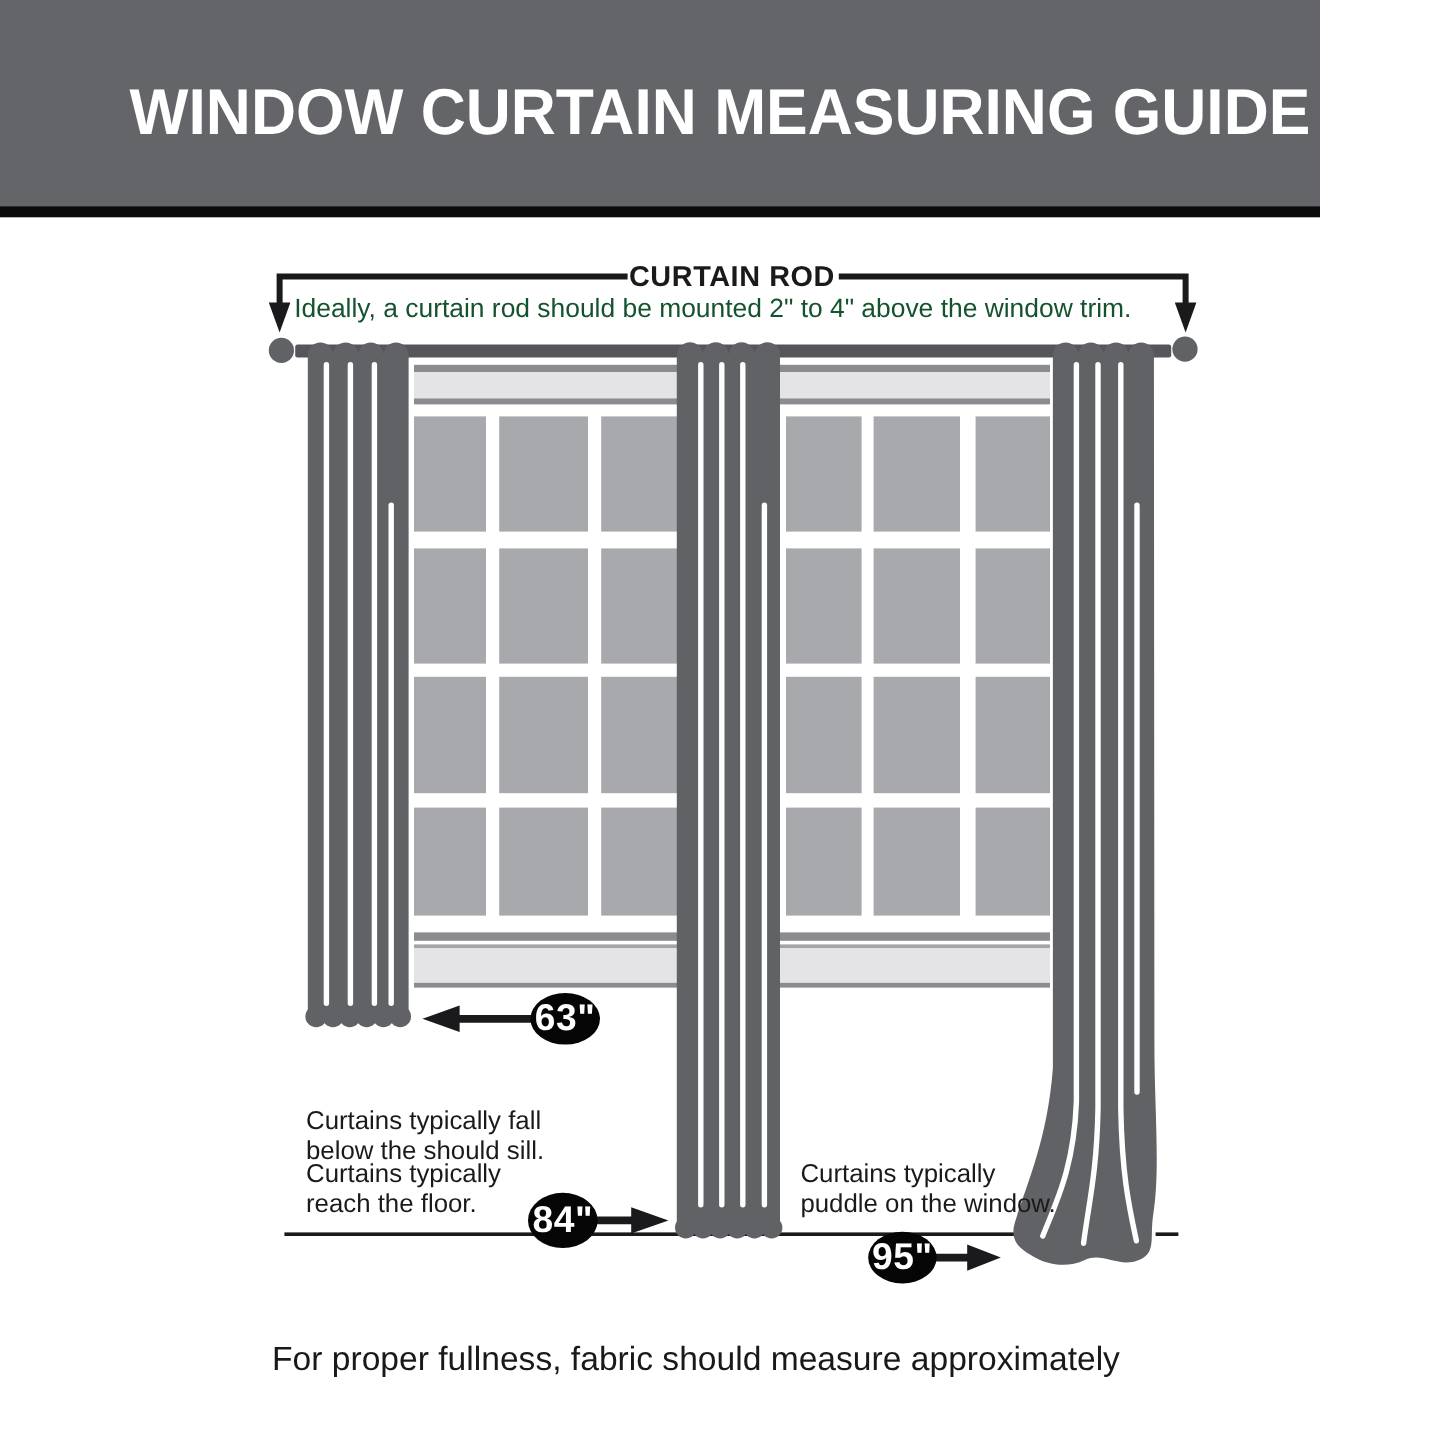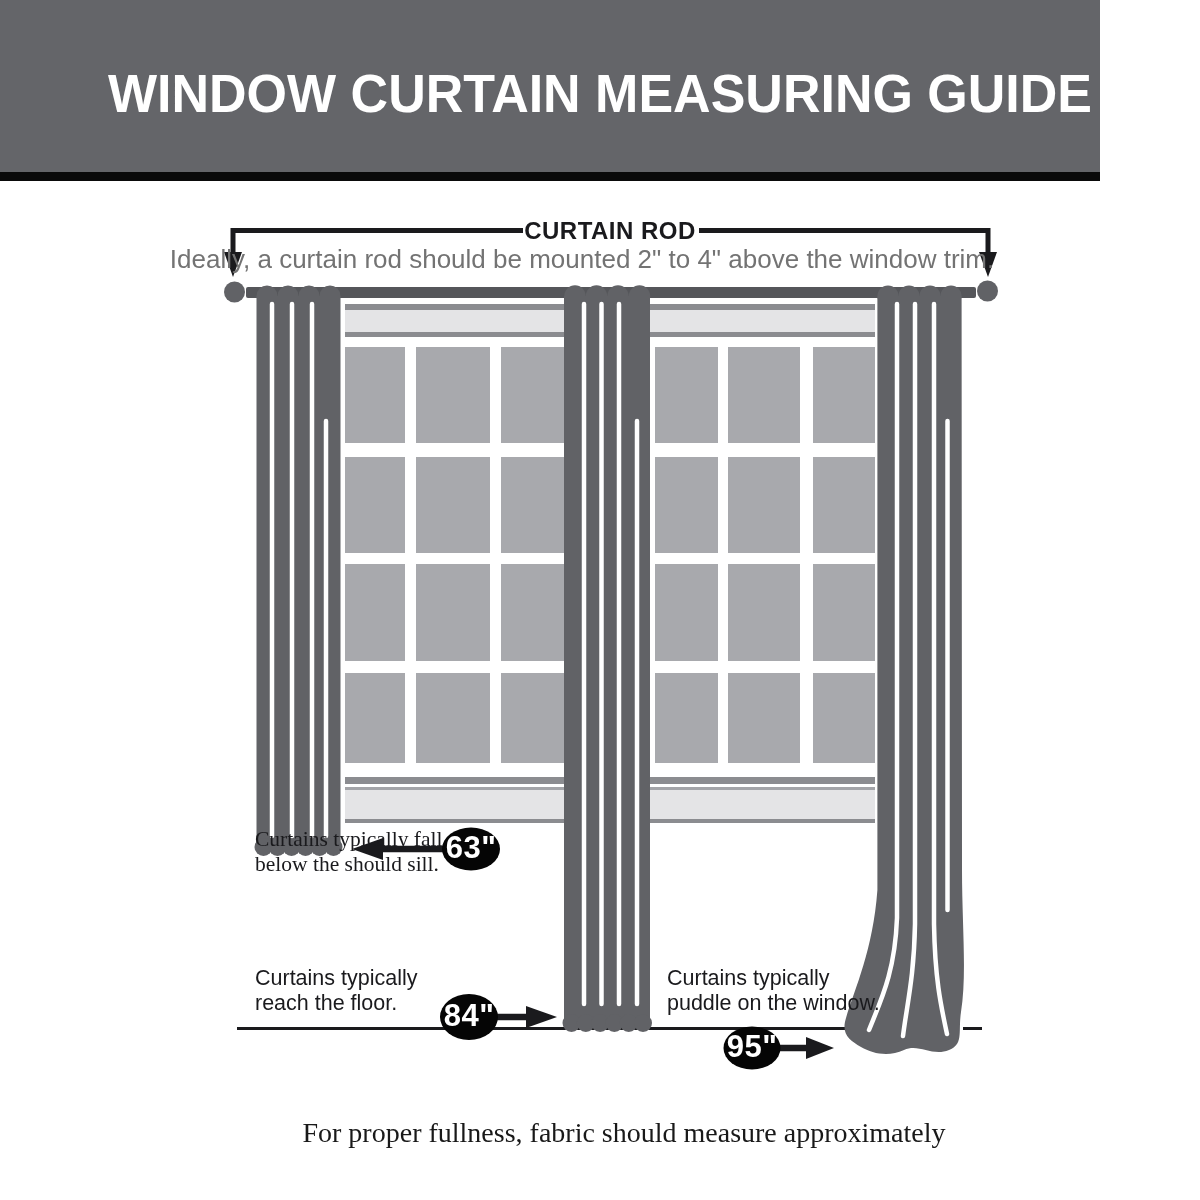--- a/index.html
+++ b/index.html
@@ -15,34 +15,34 @@
   .header svg{display:block;}
   
   .diagram{position:absolute;left:0;top:0;width:1200px;height:1200px;}
   
   .txt{position:absolute;white-space:nowrap;}
   .rod-label{
     left:610px;top:217px;transform:translateX(-50%);
     font-size:24px;letter-spacing:.5px;color:#1a1a1d;font-weight:bold;
   }
   .rod-note{
-    left:582px;top:244px;transform:translateX(-50%);
-    font-size:26px;color:#737373;
+    left:594px;top:244px;transform:translateX(-50%);
+    font-size:22px;color:#14532d;
   }
   .m-label{font-size:21.5px;line-height:25px;color:#1a1a1d;}
-  .m-label-63{left:255px;top:827px;font-family:Liberation Serif, serif;}
+  .m-label-63{left:255px;top:922px;}
   .m-label-84{left:255px;top:966px;}
   .m-label-95{left:667px;top:966px;}
   .badge-value{
     position:absolute;transform:translate(-50%,-52%);
     color:#ffffff;font-weight:bold;font-size:31px;letter-spacing:.5px;
   }
   .footer{
-    position:absolute;left:624px;top:1115px;transform:translateX(-50%);
-    text-align:right;font-size:28px;line-height:36px;color:#191919;white-space:nowrap;font-family:Liberation Serif, serif;
+    position:absolute;left:580px;top:1115px;transform:translateX(-50%);
+    text-align:right;font-size:28px;line-height:36px;color:#191919;white-space:nowrap;
   }
 </style>
 </head>
 <body>
 
 <div class="stage">
 
   <div class="header">
     <svg width="1200" height="172" viewBox="0 0 1200 172">
       <text x="600" y="112" text-anchor="middle" textLength="984" lengthAdjust="spacingAndGlyphs" font-family="Liberation Sans, DejaVu Sans, sans-serif" font-size="54" font-weight="bold" fill="#ffffff">WINDOW CURTAIN MEASURING GUIDE</text>

